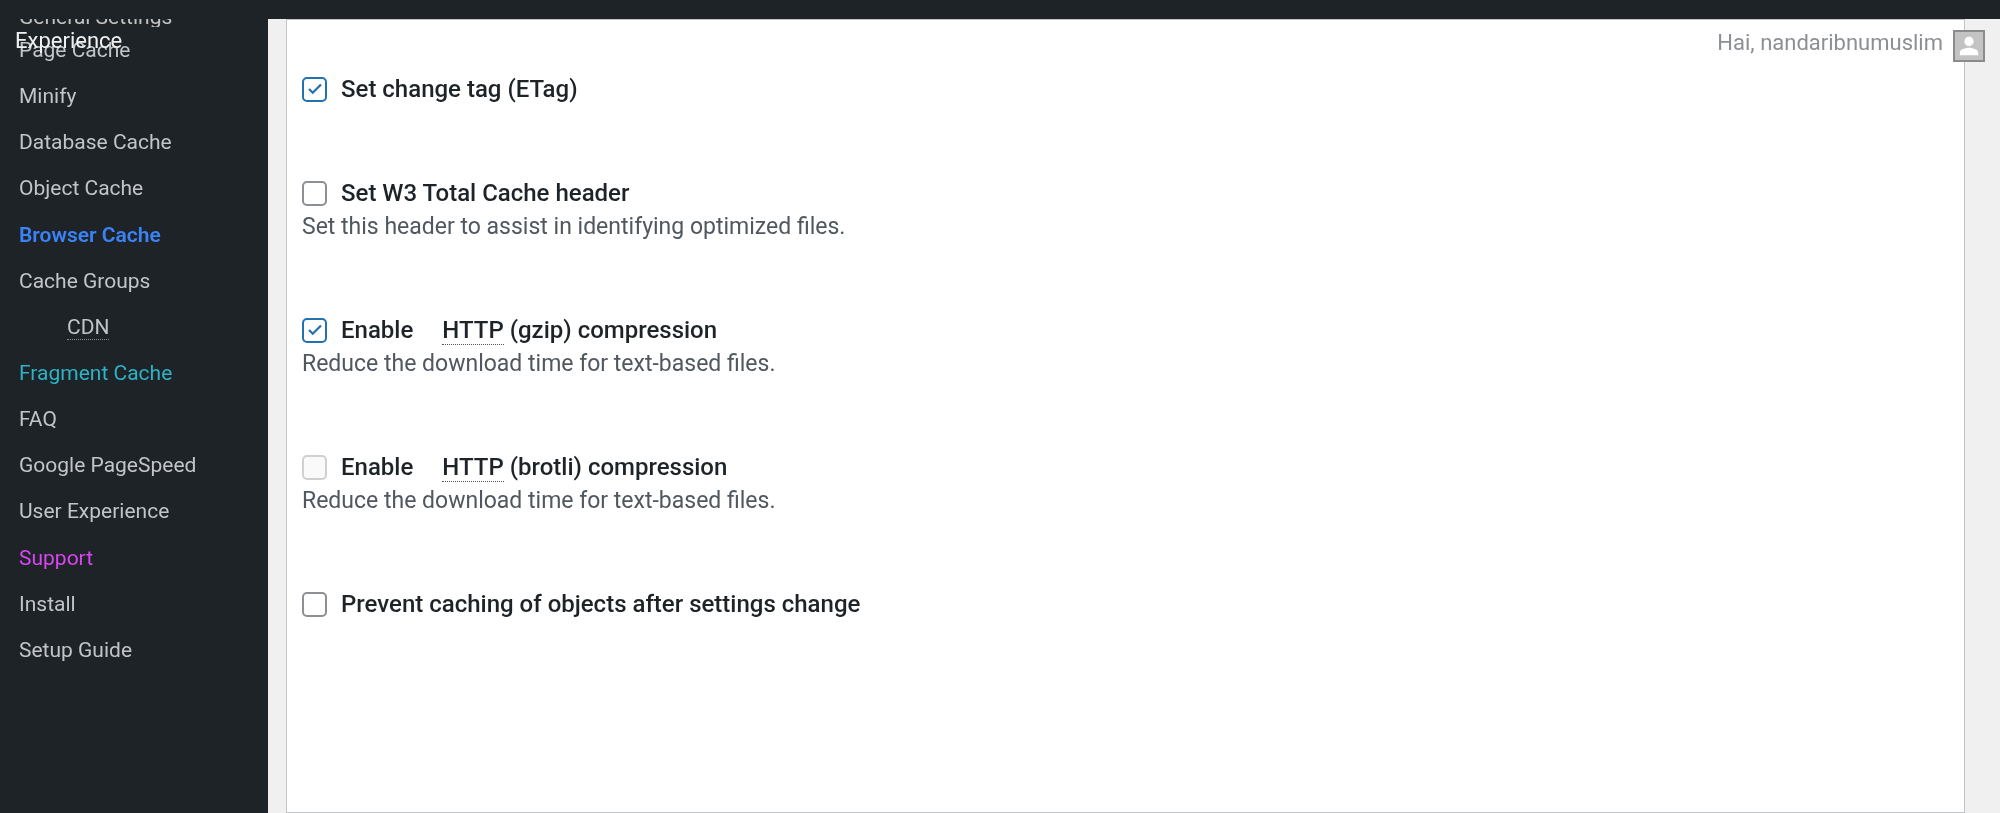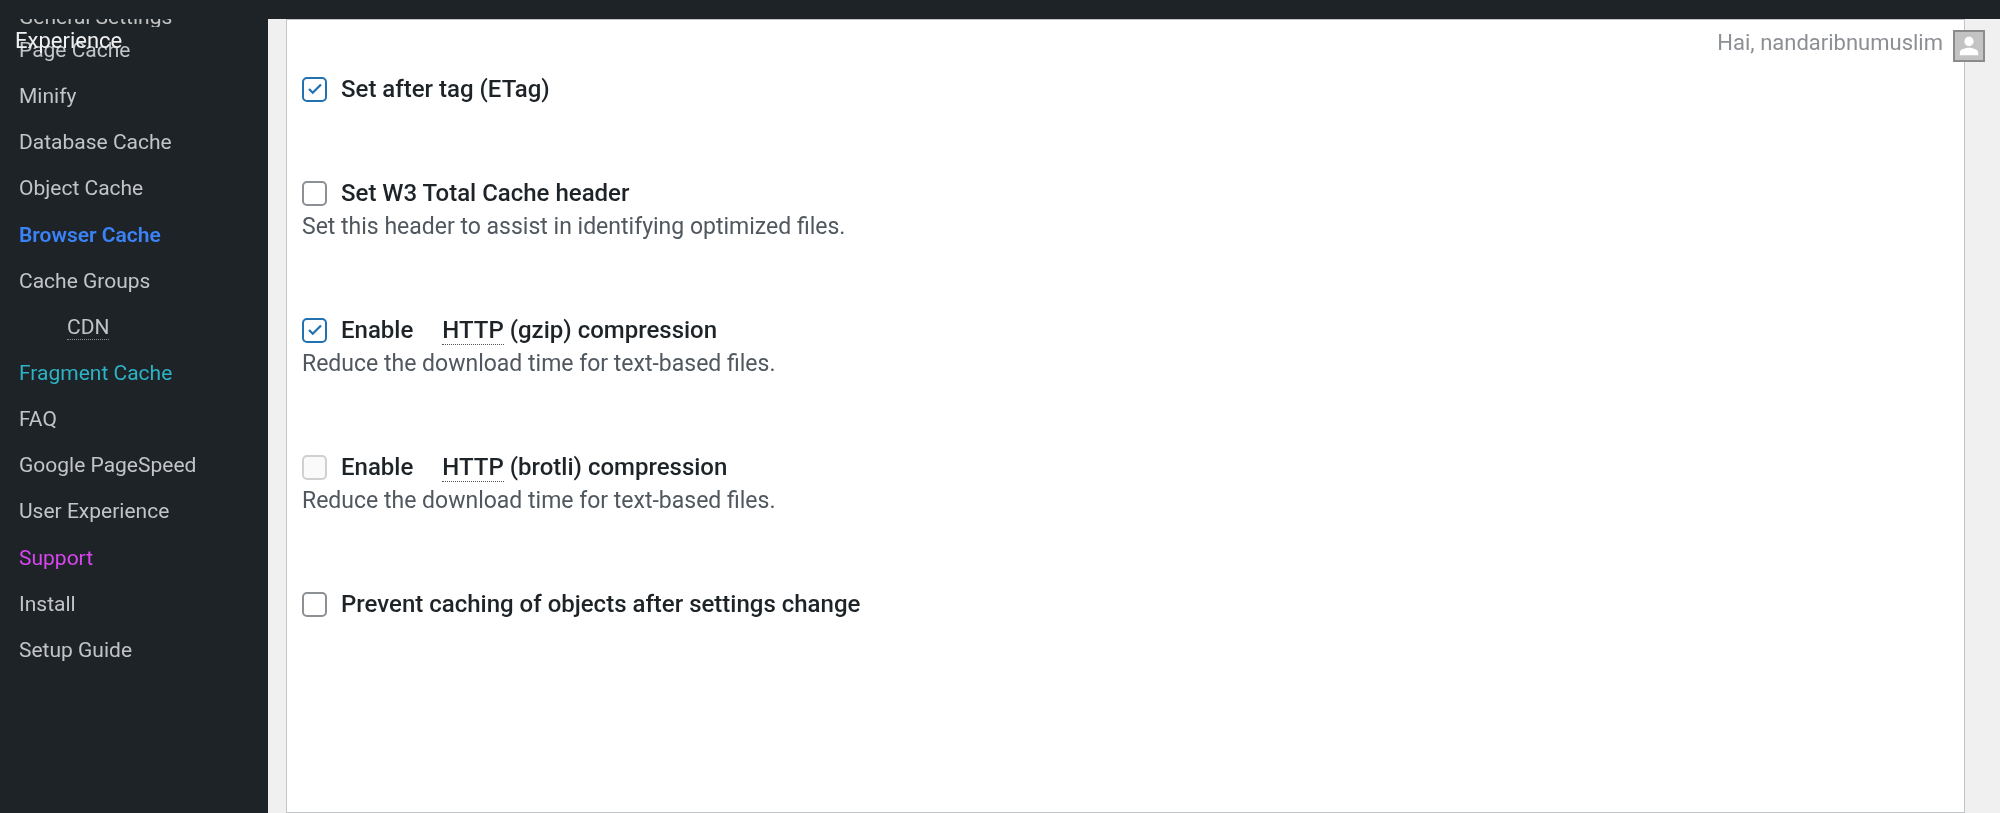--- a/index.html
+++ b/index.html
@@ -222,21 +222,21 @@
 <div class="content-wrap">
   <div class="panel">
 
     <div class="setting-row">
       <div class="setting-header">
         <span class="checkbox checked">
           <svg viewBox="0 0 24 24">
               <polyline points="4 12 9 17 20 6"></polyline>
             </svg>
         </span>
-        <span class="setting-label">Set after tag (ETag)</span>
+        <span class="setting-label">Set change tag (ETag)</span>
       </div>
     </div>
 
     <div class="setting-row">
       <div class="setting-header">
         <span class="checkbox">
           
         </span>
         <span class="setting-label">Set W3 Total Cache header</span>
       </div>

